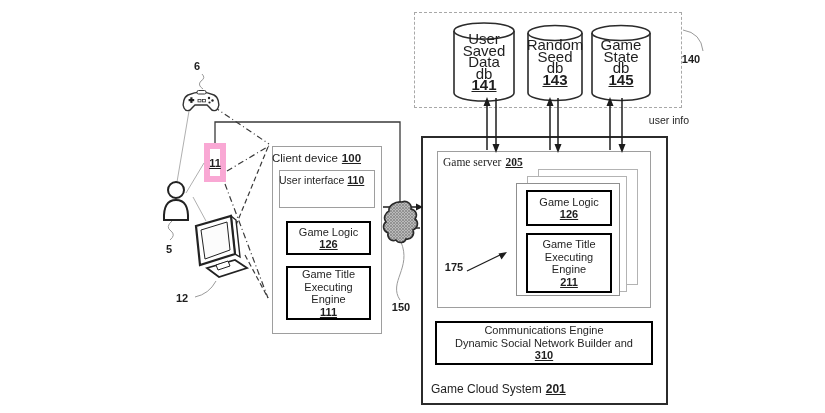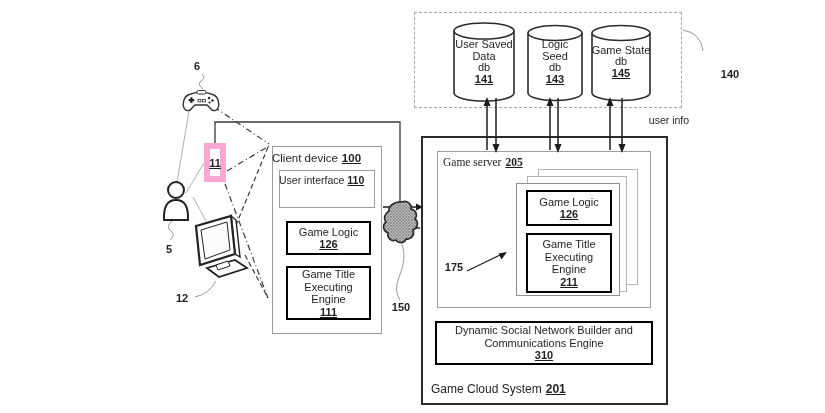--- a/index.html
+++ b/index.html
@@ -11,21 +11,21 @@
   svg.layer{position:absolute;left:0;top:0;width:825px;height:413px;pointer-events:none;}
   .box{position:absolute;background:transparent;}
   .b-dark{border:2px solid #2b2b2b;}
   .b-light{border:1px solid #9e9e9e;}
   .b-dashed{border:1px dashed #a8a8a8;}
   .page{position:absolute;background:#ffffff;border:1px solid #b3b3b3;}
   .page.front{border-color:#8f8f8f;}
   .whitebg{background:#ffffff;}
   .ctext{
     position:absolute;display:flex;flex-direction:column;justify-content:center;align-items:center;
-    text-align:center;font-size:11px;line-height:11.5px;
+    text-align:center;font-size:15px;line-height:11.5px;
   }
   .ctext .ref{margin-top:0;}
   .trow{position:absolute;display:flex;align-items:baseline;gap:4px;white-space:nowrap;}
   .ref{font-weight:bold;text-decoration:underline;}
   .lbl{position:absolute;font-weight:bold;font-size:11px;text-align:center;white-space:nowrap;}
   .small{font-size:10.5px;font-weight:normal;}
   .stackText{
     position:absolute;display:flex;flex-direction:column;justify-content:center;align-items:center;
     text-align:center;font-size:11px;line-height:12.5px;background:#ffffff;border:2px solid #000000;
   }
@@ -71,22 +71,22 @@
     <div>Engine</div>
     <div class="ref">211</div>
   </div>
 
   <div class="trow fs115" style="left:443px;top:156px;font-family:Liberation Serif, serif;">
     <span>Game server</span>
     <span class="ref">205</span>
   </div>
 
   <div class="stackText" style="left:435px;top:321px;width:218px;height:44px;font-size:11px;line-height:12.5px;">
+    <div>Communications Engine</div>
     <div>Dynamic Social Network Builder and</div>
-    <div>Communications Engine</div>
     <div class="ref">310</div>
   </div>
 
   <div class="trow fs12" style="left:431px;top:382px;">
     <span>Game Cloud System</span>
     <span class="ref">201</span>
   </div>
 
   <div class="box b-light" style="left:272px;top:146px;width:110px;height:188px;"></div>
   <div class="trow fs115" style="left:272px;top:152px;width:110px;">
@@ -113,38 +113,38 @@
     <span class="ref" style="font-size:11px;">11</span>
   </div>
 
   <div class="ctext" style="left:454px;top:34px;width:60px;height:56px;">
     <div>User Saved</div>
     <div>Data</div>
     <div>db</div>
     <div class="ref">141</div>
   </div>
   <div class="ctext" style="left:528px;top:34px;width:54px;height:56px;">
-    <div>Logic</div>
+    <div>Random</div>
     <div>Seed</div>
     <div>db</div>
     <div class="ref">143</div>
   </div>
   <div class="ctext" style="left:590px;top:34px;width:62px;height:56px;">
     <div>Game State</div>
     <div>db</div>
     <div></div>
     <div class="ref">145</div>
   </div>
 
   <div class="lbl" style="left:190px;top:60px;width:14px;">6</div>
   <div class="lbl" style="left:162px;top:243px;width:14px;">5</div>
   <div class="lbl" style="left:172px;top:292px;width:20px;">12</div>
   <div class="lbl" style="left:387px;top:301px;width:28px;">150</div>
   <div class="lbl" style="left:442px;top:261px;width:24px;">175</div>
-  <div class="lbl" style="left:716px;top:53px;width:28px;margin-top:15px;">140</div>
+  <div class="lbl" style="left:677px;top:53px;width:28px;">140</div>
   <div class="lbl small" style="left:641px;top:114px;width:56px;">user info</div>
 
   <svg class="layer" viewBox="0 0 825 413" aria-hidden="true">
     <defs>
       <pattern id="stip" width="3" height="3" patternUnits="userSpaceOnUse">
         <rect width="3" height="3" fill="#bdbdbd"></rect>
         <circle cx="1" cy="1" r="0.7" fill="#4a4a4a"></circle>
         <circle cx="2.4" cy="2.2" r="0.5" fill="#6a6a6a"></circle>
       </pattern>
     </defs>

